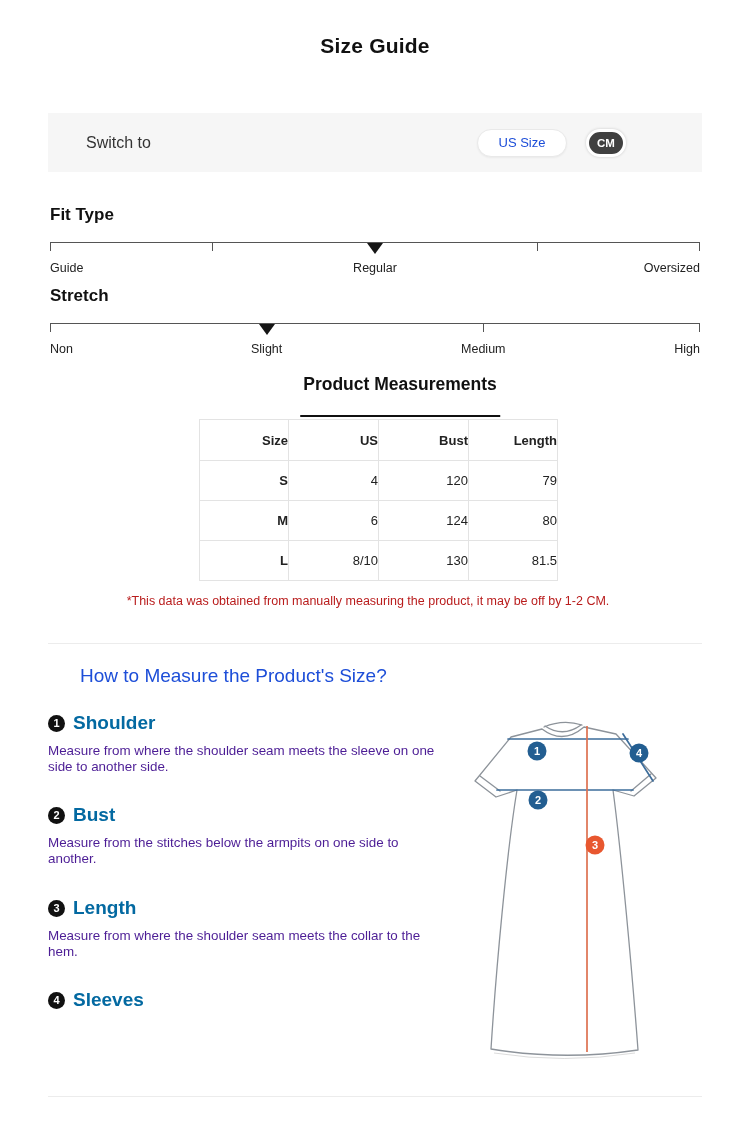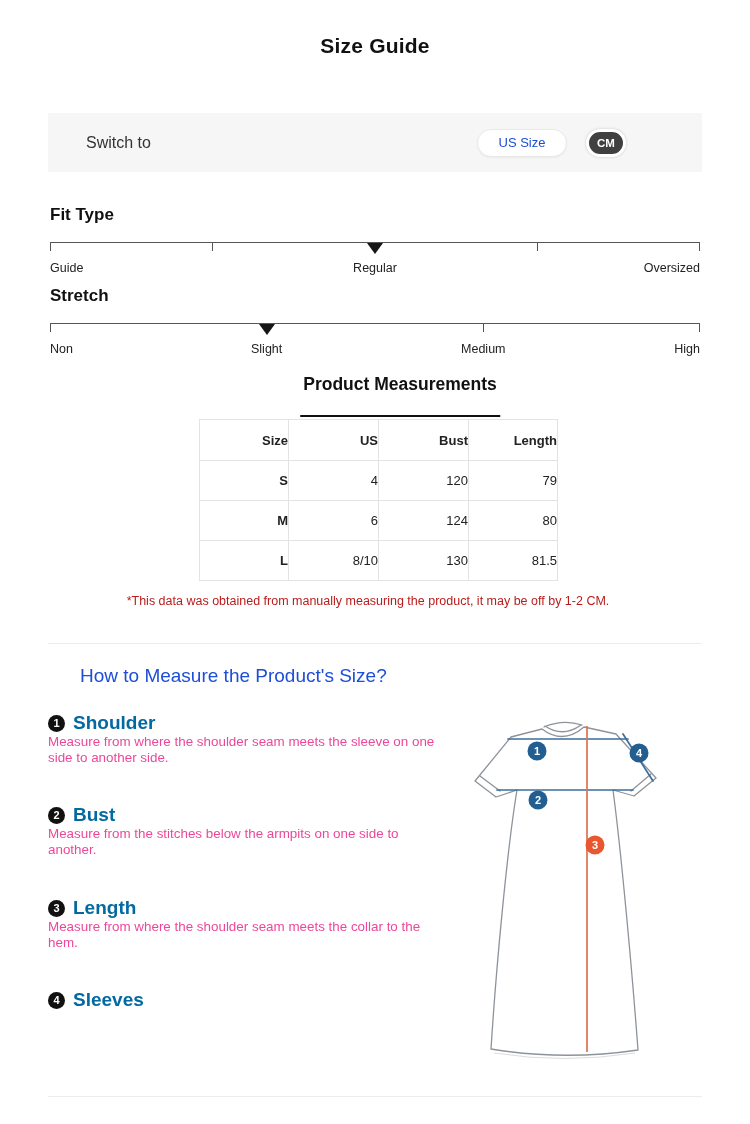--- a/index.html
+++ b/index.html
@@ -58,21 +58,21 @@
   .divider{height:1px;background:#ececec;left:48px;width:654px;}
 
   
   .howto-heading{left:48px;top:665px;font-size:19px;color:#1d4ed8;font-weight:normal;margin-left:32px;}
   .mi{left:48px;width:396px;}
   .mi-head{display:flex;align-items:center;gap:8px;}
   .badge{width:17px;height:17px;border-radius:50%;background:#111;color:#fff;
     font-size:11px;font-weight:bold;display:flex;align-items:center;justify-content:center;
     flex:0 0 17px;}
   .mi-name{font-size:19px;font-weight:bold;color:#0369a1;}
-  .mi-desc{margin-top:0;font-size:13.4px;color:#ec4899;line-height:15.6px;}
+  .mi-desc{margin-top:9px;font-size:13.4px;color:#4c1d95;line-height:15.6px;}
 
   .dress-svg{left:460px;top:700px;}
 </style>
 </head>
 <body>
 
 <div class="abs page-title">Size Guide</div>
 
 <div class="abs switch-bar">
   <span class="switch-label">Switch to</span>

